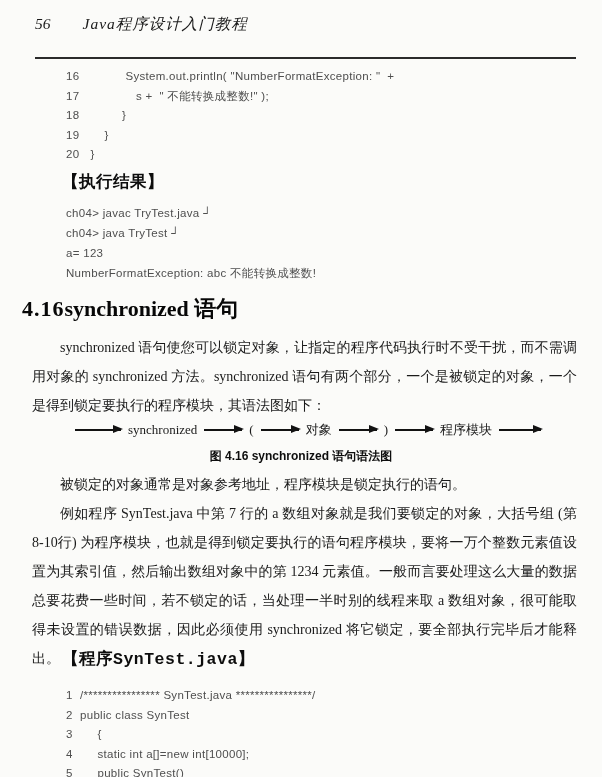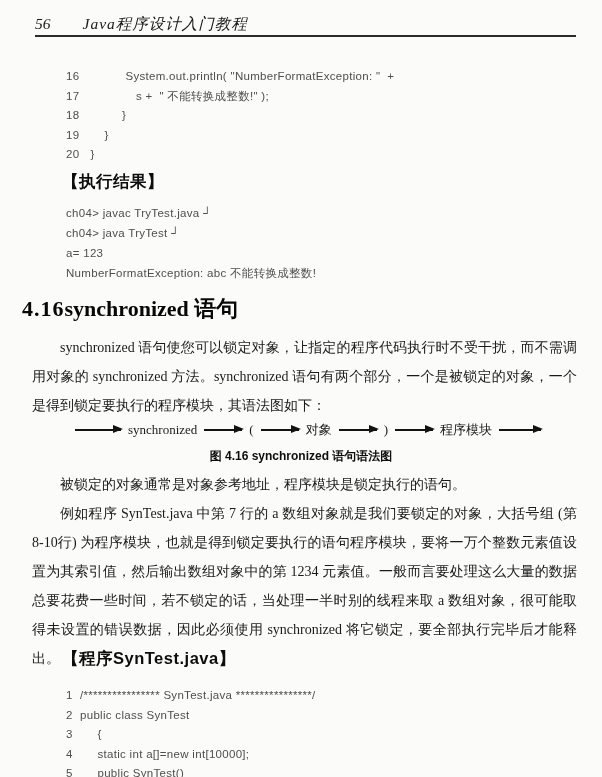--- a/index.html
+++ b/index.html
@@ -10,35 +10,35 @@
     background:#fbfbf9;
     font-family:"Liberation Serif", serif;
     color:#1a1a1a;
     overflow:hidden;
   }
   
   .pagehead{
     position:absolute; top:14px; left:35px; right:26px;
     display:flex; align-items:baseline;
     border-bottom:2px solid #2b2b2b;
-    padding-bottom:0;
+    padding-bottom:22px;
   }
   .pagenum{font:italic 15.5px "Liberation Serif", serif;}
   .booktitle{font:italic 15.5px "Liberation Serif", serif; margin-left:32px; letter-spacing:1px;}
 
   
   .codeblock{position:absolute; font-family:"Liberation Sans", sans-serif;
     font-size:11.5px; color:#4e4e4e; line-height:19.6px; letter-spacing:.3px;}
   .codeline{white-space:pre;}
   .ln{display:inline-block; width:14px; white-space:pre;}
   .ct{white-space:pre;}
 
   .bracket-head{
     position:absolute; left:62px;
-    font-family:Liberation Sans, sans-serif;
+    font-family:Liberation Mono, monospace;
     font-weight:bold; font-size:16.5px; color:#0d0d0d; letter-spacing:.5px;
   }
 
   .console{position:absolute; top:203px; left:66px;
     font-family:"Liberation Sans", sans-serif; font-size:11.5px; color:#4e4e4e;
     line-height:20px; letter-spacing:.3px;}
 
   .section-head{
     position:absolute; top:294px; left:22px;
     font-family:"Liberation Serif", serif; font-weight:bold; font-size:22px;

